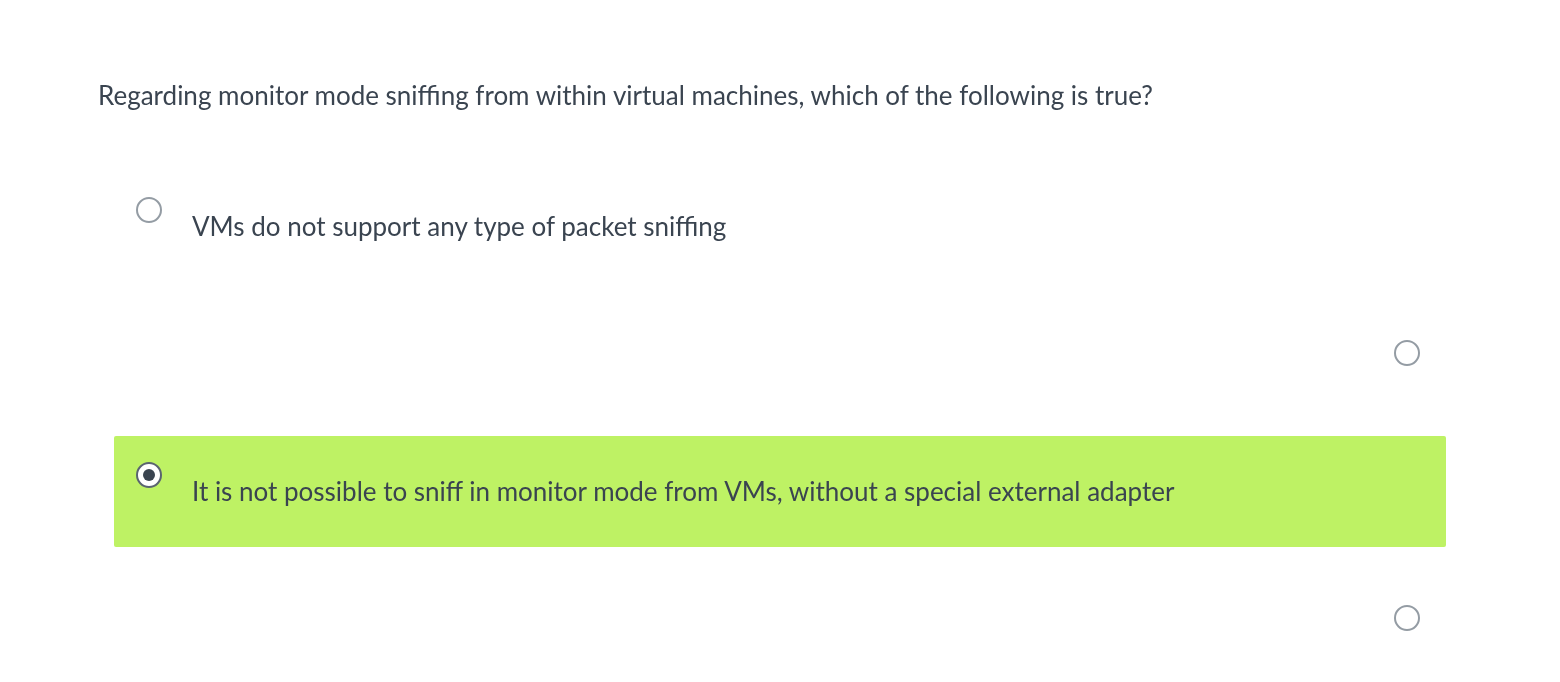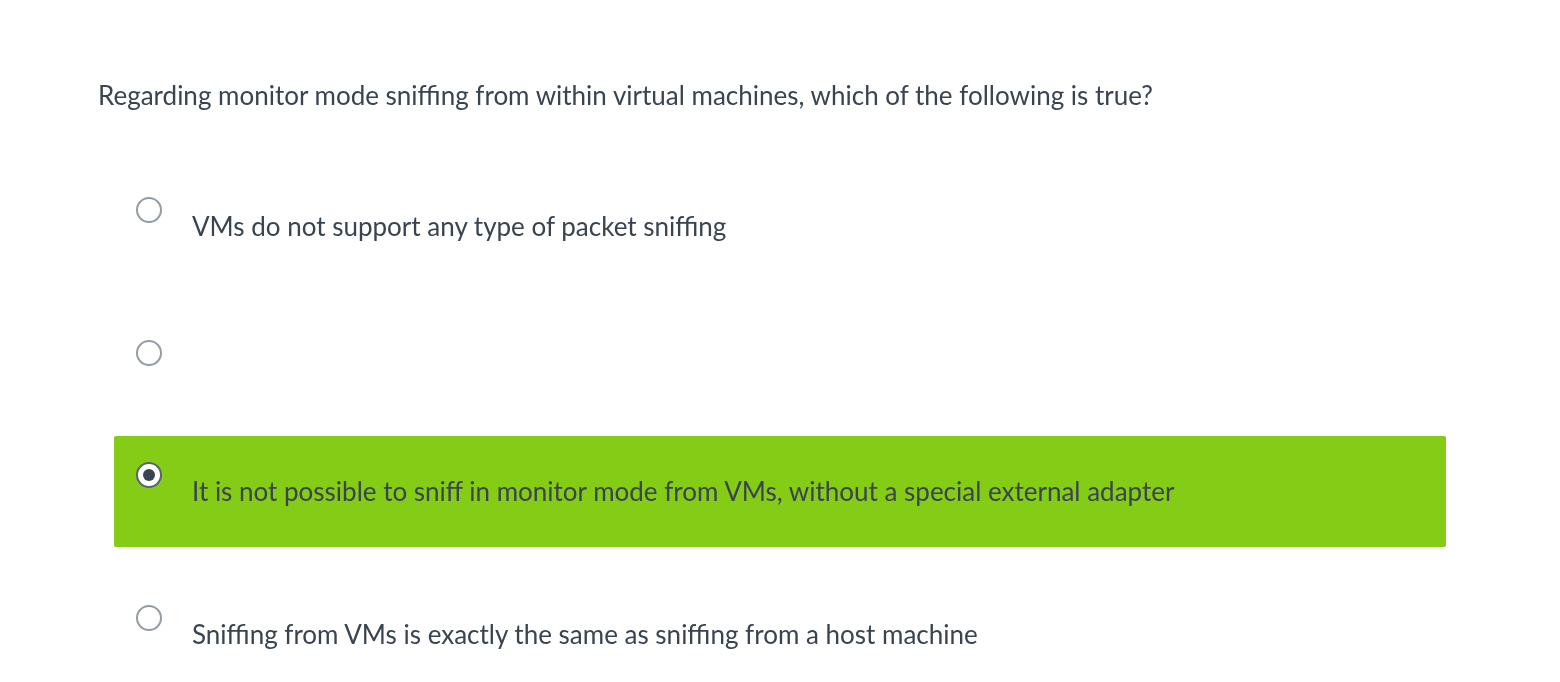--- a/index.html
+++ b/index.html
@@ -22,23 +22,24 @@
   .options {
     display: flex;
     flex-direction: column;
   }
   .option {
     display: flex;
     align-items: flex-start;
     padding: 22px 12px 22px 6px;
     cursor: pointer;
     border-radius: 2px;
+    justify-content: flex-end;
   }
   .option.selected {
-    background: #84cc16;
+    background: #bef264;
   }
   .radio {
     flex: 0 0 auto;
     width: 26px;
     height: 26px;
     border: 2px solid #949ca4;
     border-radius: 50%;
     margin-right: 14px;
     margin-top: 4px;
     position: relative;
@@ -79,16 +80,15 @@
     <span class="radio"></span>
   </label>
 
   <label class="option selected">
     <span class="radio"></span>
     <span class="option-label">It is not possible to sniff in monitor mode from VMs, without a special external adapter</span>
   </label>
 
   <label class="option">
     <span class="radio"></span>
-    <span class="option-label">Sniffing from VMs is exactly the same as sniffing from a host machine</span>
   </label>
 
 </div>
 
 </body></html>

